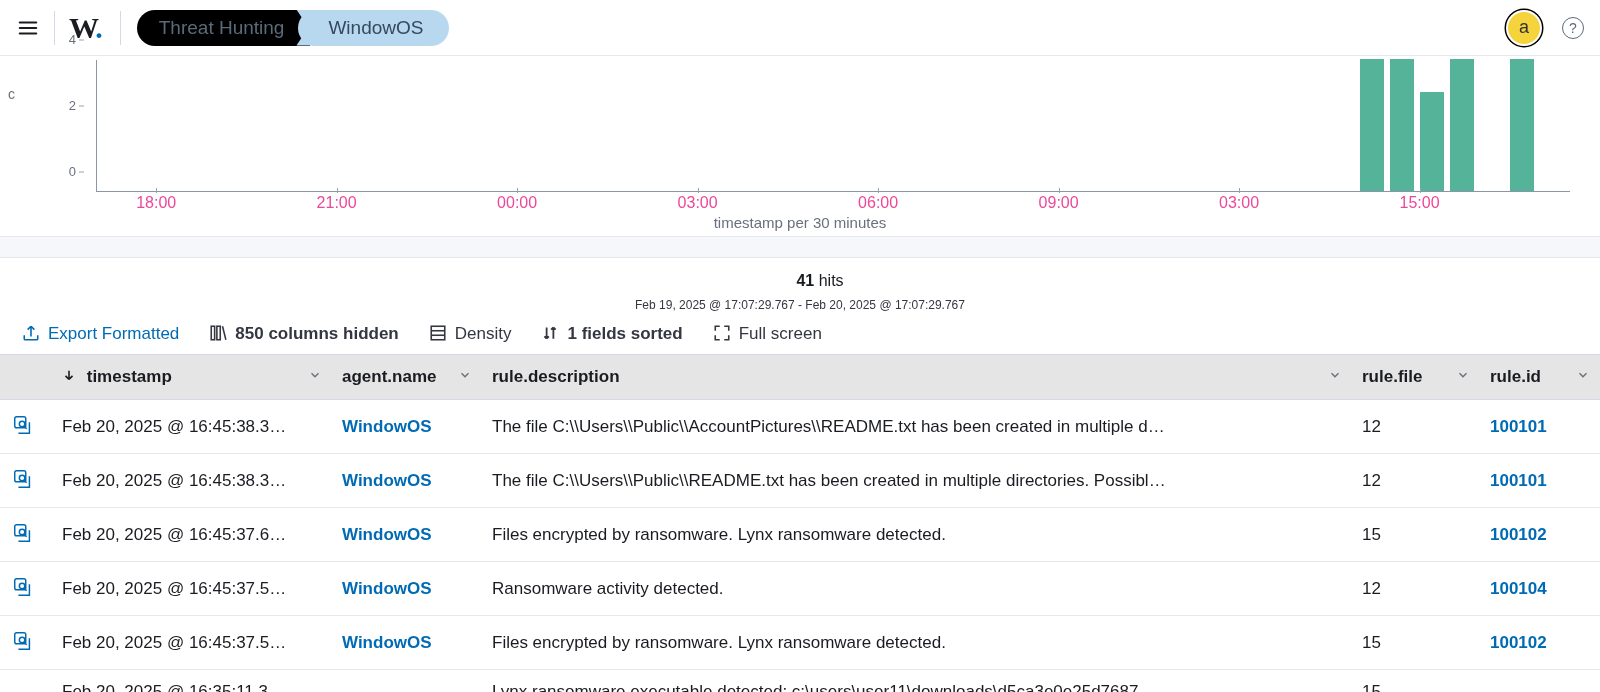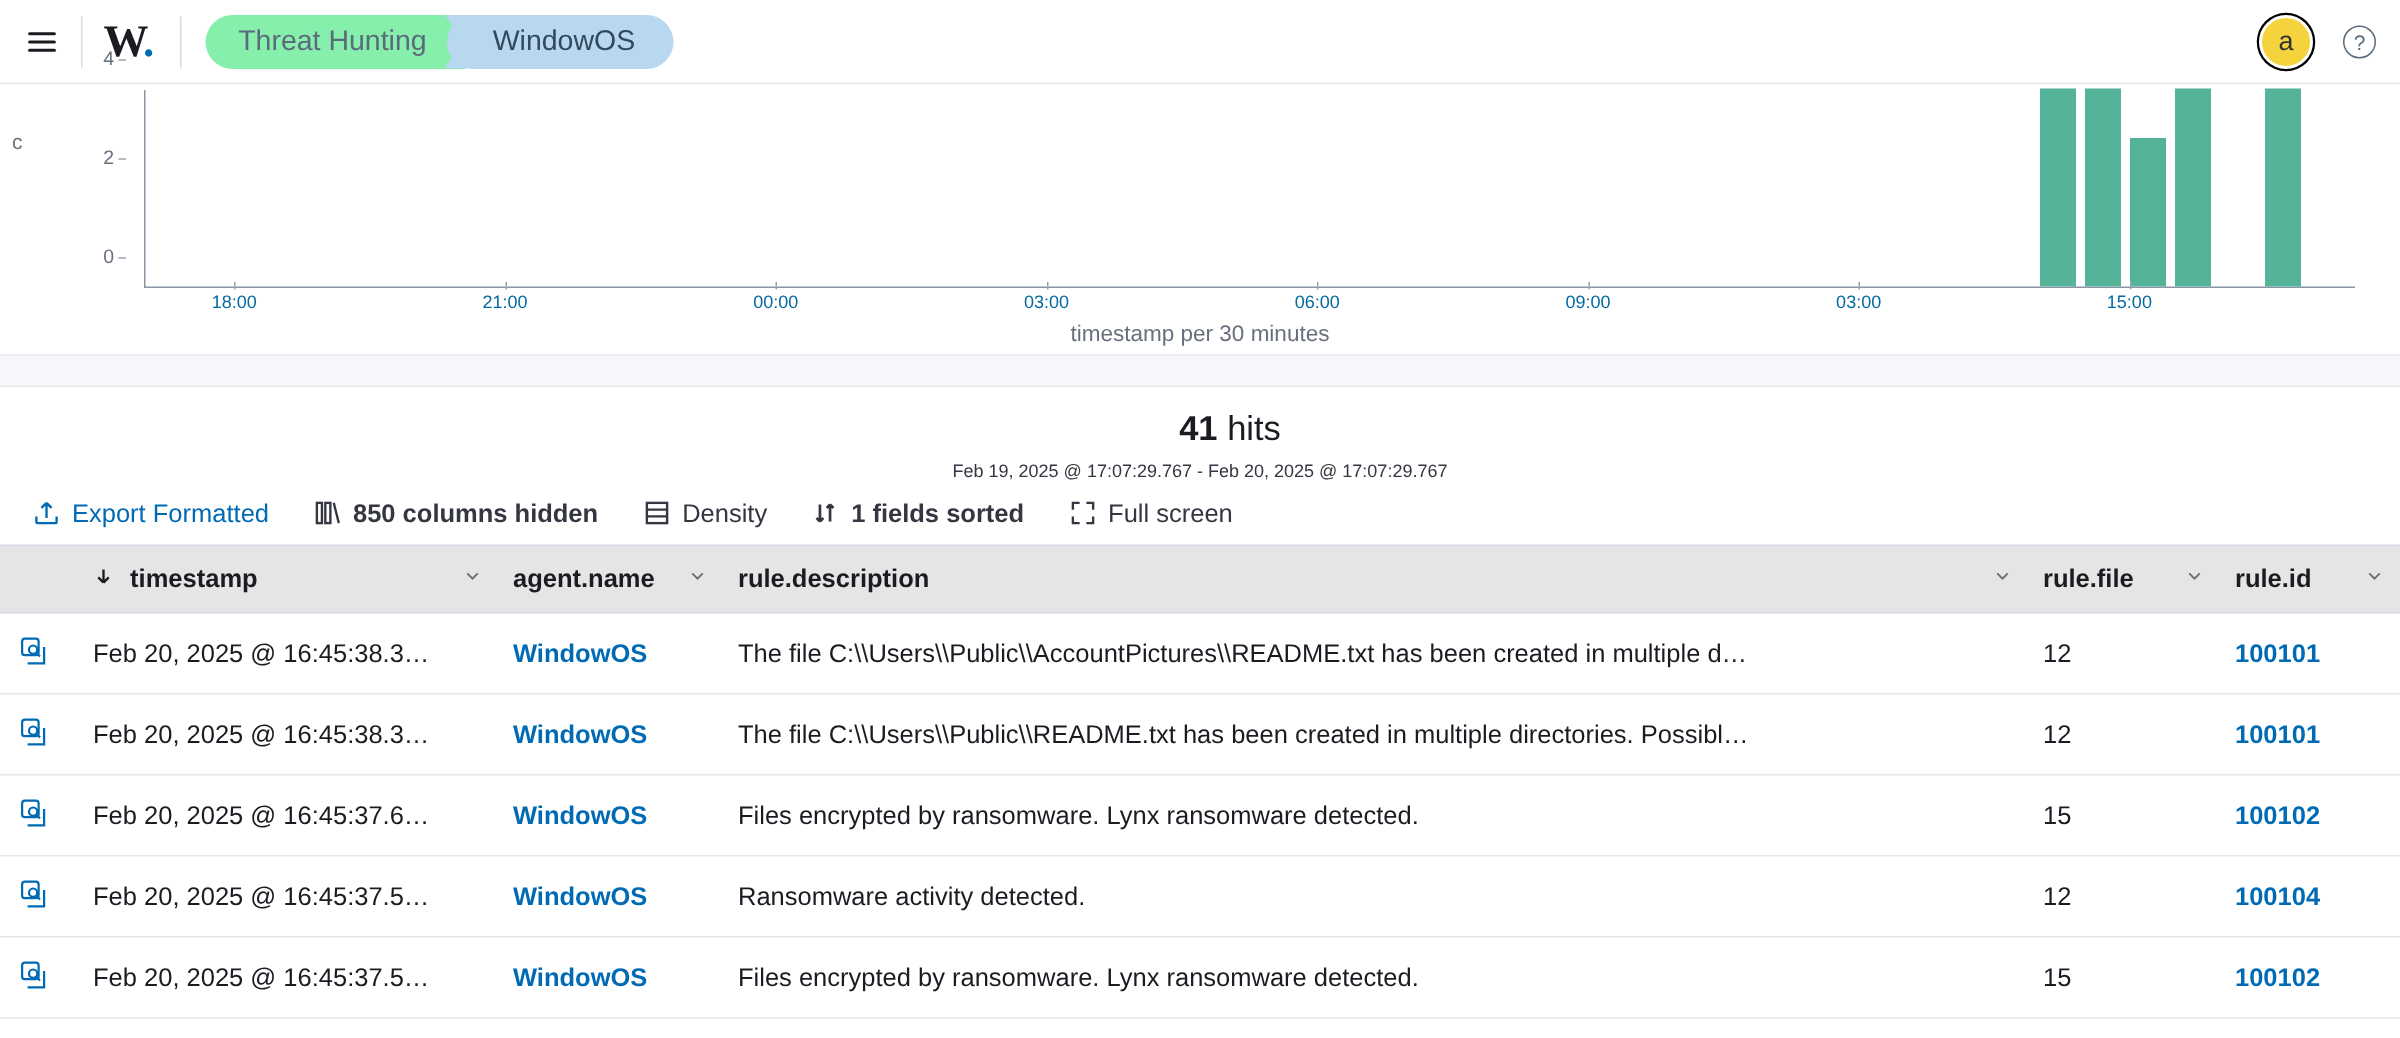--- a/index.html
+++ b/index.html
@@ -7,46 +7,46 @@
   
   .topbar { display: flex; align-items: center; height: 56px; padding: 0 16px; border-bottom: 1px solid #e6e8ee; }
   .hamburger { width: 24px; height: 24px; display:inline-flex; align-items:center; justify-content:center; cursor:pointer; }
   .hamburger svg { width:22px; height:22px; }
   .vsep { width:1px; height:34px; background:#d3dae6; margin: 0 14px; }
   .logo { font-family: Georgia, 'Times New Roman', serif; font-weight:700; font-size:30px; letter-spacing:-1px; }
   .logo .dot { color:#006bb4; }
   .vsep2 { width:1px; height:34px; background:#d3dae6; margin: 0 16px 0 18px; }
   .crumbs { display:flex; align-items:center; }
   .crumb-pill { position:relative; height:36px; display:inline-flex; align-items:center; font-size:19px; color:#3d4b5c; padding:0 26px 0 22px; border-radius:18px 0 0 18px; }
-  .crumb-1 { background:#86efac; color:#5a6b7b; }
+  .crumb-1 { background:#000000; color:#5a6b7b; }
   .crumb-2 { background:#b8d8f0; color:#34495e; font-weight:500; margin-left:-12px; padding-left:30px; border-radius:18px; }
   .crumb-2::before { content:""; position:absolute; left:-2px; top:0; bottom:0; width:20px; background:#b8d8f0; clip-path: polygon(0 0, 100% 0, 100% 100%, 0 100%, 60% 50%); }
   .topbar .spacer { flex:1; }
   .avatar-circle { width:36px; height:36px; border-radius:50%; background:#f5d33d; display:inline-flex; align-items:center; justify-content:center; font-size:18px; color:#333; border:2px solid #fff; box-shadow:0 0 0 1.5px #000; }
   .help-icon { margin-left:20px; width:22px; height:22px; border:1.5px solid #5a6b7b; border-radius:50%; display:inline-flex; align-items:center; justify-content:center; font-size:14px; color:#5a6b7b; cursor:pointer; }
 
   
   .chart-zone { position:relative; height:180px; padding: 4px 20px 0 20px; }
   .chart-body { position:relative; height:130px; margin-left:76px; margin-right:10px; }
   .y-axis { position:absolute; left:48px; top:0; height:130px; width:28px; text-align:right; font-size:13px; color:#69707d; }
   .y-axis .ylabel { position:absolute; left:-40px; top:30px; font-size:14px; color:#69707d; }
   .y-tick { position:absolute; right:0; width:28px; text-align:right; transform:translateY(-50%); }
   .y-tick::after { content:""; position:absolute; right:-8px; top:50%; width:5px; height:1px; background:#98a2b3; }
 
   .plot { position:absolute; left:0; right:0; top:0; height:132px; border-left:1px solid #8c95a6; border-bottom:1px solid #8c95a6; }
   .bar { position:absolute; bottom:0; width:24px; background:#54b399; }
   .x-axis { position:relative; margin-left:76px; margin-right:10px; height:22px; }
-  .x-tick { position:absolute; top:4px; font-size:12px; color:#0369a1; transform:translateX(-50%); }
+  .x-tick { position:absolute; top:4px; font-size:16px; color:#ec4899; transform:translateX(-50%); }
   .x-tick::before { content:""; position:absolute; left:50%; top:-6px; width:1px; height:5px; background:#98a2b3; }
   .x-title { text-align:center; font-size:15px; color:#69707d; margin-top:2px; }
 
   
   .gap { height:22px; background:#f5f7fa; border-top:1px solid #e6e8ee; border-bottom:1px solid #e6e8ee; }
   .results-summary { padding:14px 0 8px 0; text-align:center; }
-  .hits-line { font-size:23px;margin-left:40px; }
+  .hits-line { font-size:16px;margin-left:40px; }
   .hits-line .count { font-weight:700; }
   .range-line { font-size:12px; color:#343741; margin-top:8px; }
 
   
   .table-tools { display:flex; align-items:center; gap:30px; padding:4px 22px 10px 22px; font-size:17px; color:#343741; }
   .tool { display:inline-flex; align-items:flex-start; gap:8px; cursor:pointer; }
   .tool svg { width:18px; height:18px; }
   .tool.blue { color:#006bb4; }
   .tool .bold { font-weight:700; }
 

